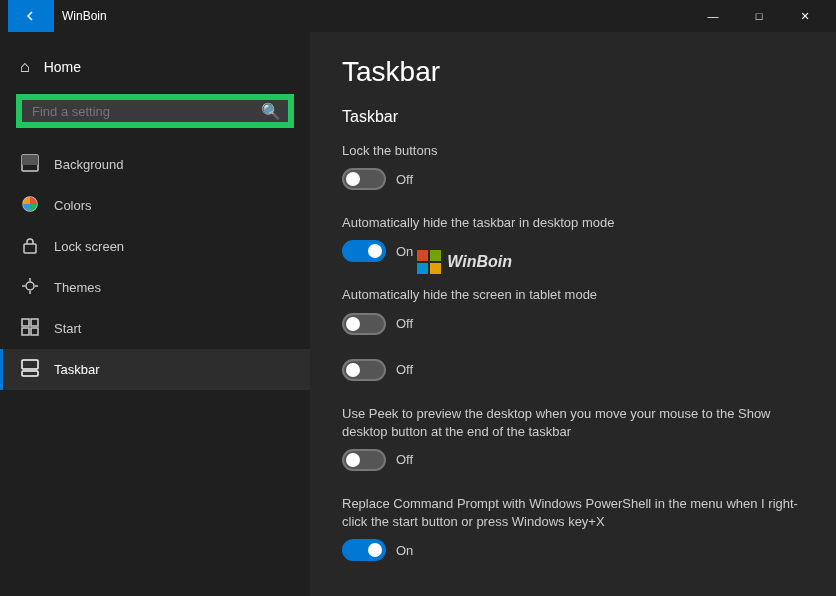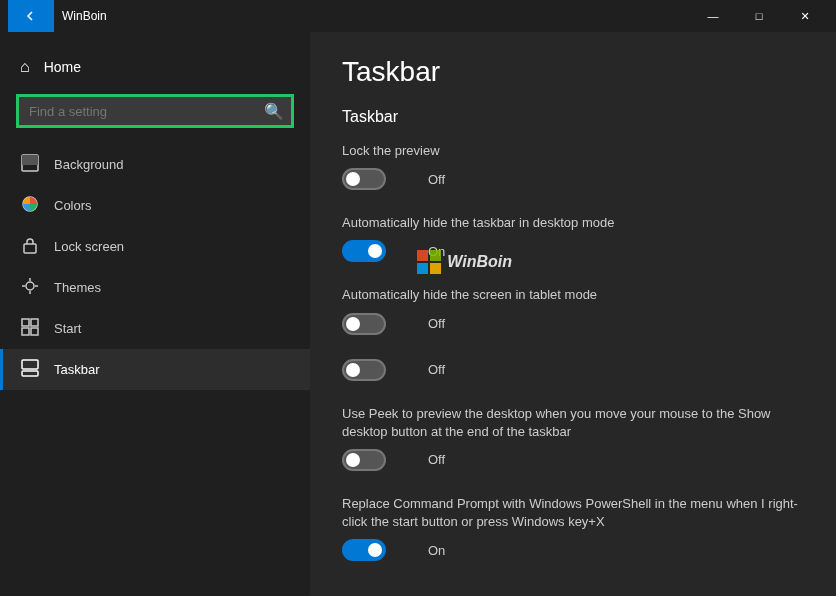--- a/index.html
+++ b/index.html
@@ -74,21 +74,21 @@
       color: #ffffff;
     }
     .home-btn .icon { margin-right: 14px; font-size: 16px; }
 
     
     .search-box {
       display: flex;
       align-items: center;
       margin: 8px 16px 16px;
       background: #3a3a3a;
-      border: 3px solid #22c55e;
+      border: 6px solid #22c55e;
       height: 34px;
     }
     .search-box input {
       background: transparent;
       border: none;
       outline: none;
       color: #aaa;
       font-size: 13px;
       flex: 1;
       padding: 0 10px;
@@ -206,21 +206,20 @@
       background: #ffffff;
       position: absolute;
       top: 2px;
       transition: left 0.15s;
     }
     .toggle.off .toggle-thumb { left: 2px; }
     .toggle.on .toggle-thumb { left: 24px; }
     .toggle-value {
       font-size: 13px;
       color: #cccccc;
-      margin-left: 32px;
     }
 
     
     .watermark {
       position: absolute;
       right: 324px;
       top: 250px;
       opacity: 0.85;
       z-index: 10;
     }
@@ -317,21 +316,21 @@
       </span>
       <span>Taskbar</span>
     </div>
   </div>
 
   <div class="content">
     <div class="page-title">Taskbar</div>
     <div class="section-title">Taskbar</div>
 
     <div class="setting-row">
-      <div class="setting-label">Lock the preview</div>
+      <div class="setting-label">Lock the buttons</div>
       <div class="toggle-row">
         <div class="toggle off">
           <div class="toggle-thumb"></div>
         </div>
         <span class="toggle-value">Off</span>
       </div>
     </div>
 
     <div class="setting-row">
       <div class="setting-label">Automatically hide the taskbar in desktop mode</div>

